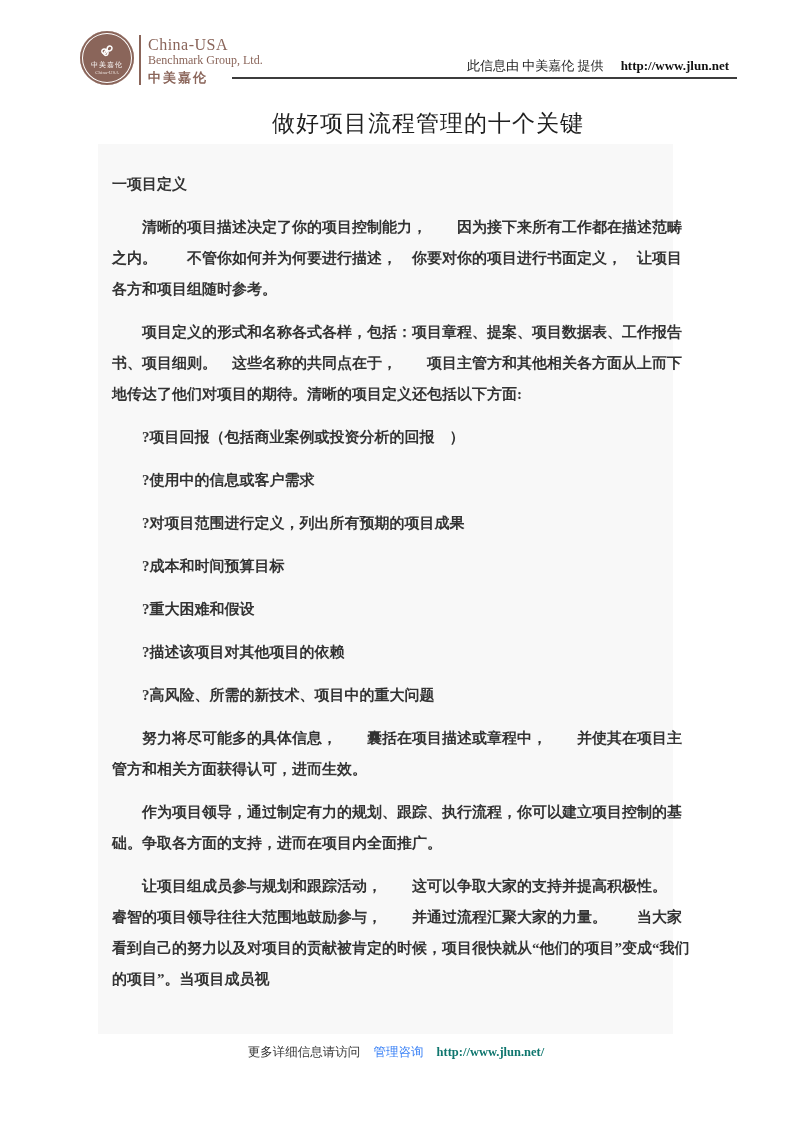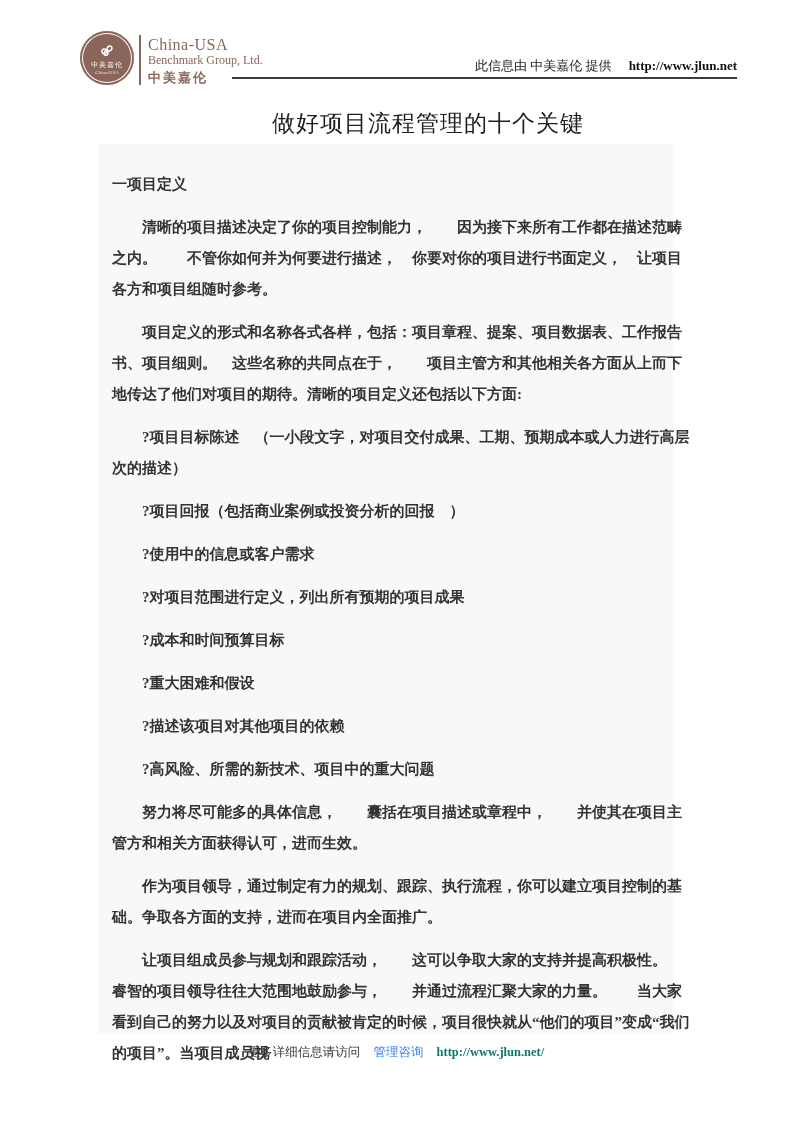--- a/index.html
+++ b/index.html
@@ -26,21 +26,21 @@
   .logo-divider{
     position:absolute;left:139px;top:35px;width:2px;height:50px;background:#8a655a;
   }
   .company{
     position:absolute;left:148px;top:36px;color:#8a655a;line-height:1.15;
   }
   .company .l1{font-size:16px;letter-spacing:0.5px;}
   .company .l2{font-size:12px;}
   .company .l3{font-size:13px;font-weight:bold;margin-top:3px;letter-spacing:2px;}
   .header-info{
-    position:absolute;top:57px;left:232px;width:505px;
+    position:absolute;top:57px;left:224px;width:505px;
     text-align:right;font-size:13px;color:#222;white-space:nowrap;
   }
   .header-info .url{font-weight:bold;margin-left:14px;color:#111;text-decoration:none;}
   .header-rule{
     position:absolute;left:232px;top:77px;width:505px;height:2px;background:#3c3c3c;
   }
   
   .doc-title{
     position:absolute;left:0;top:108px;width:100%;
     text-align:center;font-size:23px;color:#1f1f1f;letter-spacing:1px;padding-left:32px;
@@ -96,21 +96,20 @@
   </div>
   <div class="header-rule"></div>
 
   <div class="doc-title">做好项目流程管理的十个关键</div>
 
   <div class="content-bg"></div>
   <div class="content">
     <p class="h">一项目定义</p>
     <p class="ind">清晰的项目描述决定了你的项目控制能力，　　因为接下来所有工作都在描述范畴之内。　　不管你如何并为何要进行描述，　你要对你的项目进行书面定义，　让项目各方和项目组随时参考。</p>
     <p class="ind">项目定义的形式和名称各式各样，包括：项目章程、提案、项目数据表、工作报告书、项目细则。　这些名称的共同点在于，　　项目主管方和其他相关各方面从上而下地传达了他们对项目的期待。清晰的项目定义还包括以下方面:</p>
-    <p class="blt">?项目目标陈述　（一小段文字，对项目交付成果、工期、预期成本或人力进行高层次的描述）</p>
     <p class="blt">?项目回报（包括商业案例或投资分析的回报　）</p>
     <p class="blt">?使用中的信息或客户需求</p>
     <p class="blt">?对项目范围进行定义，列出所有预期的项目成果</p>
     <p class="blt">?成本和时间预算目标</p>
     <p class="blt">?重大困难和假设</p>
     <p class="blt">?描述该项目对其他项目的依赖</p>
     <p class="blt">?高风险、所需的新技术、项目中的重大问题</p>
     <p class="ind tight">努力将尽可能多的具体信息，　　囊括在项目描述或章程中，　　并使其在项目主管方和相关方面获得认可，进而生效。</p>
     <p class="ind tight">作为项目领导，通过制定有力的规划、跟踪、执行流程，你可以建立项目控制的基础。争取各方面的支持，进而在项目内全面推广。</p>
     <p class="ind tight">让项目组成员参与规划和跟踪活动，　　这可以争取大家的支持并提高积极性。　　睿智的项目领导往往大范围地鼓励参与，　　并通过流程汇聚大家的力量。　　当大家看到自己的努力以及对项目的贡献被肯定的时候，项目很快就从“他们的项目”变成“我们的项目”。当项目成员视</p>

